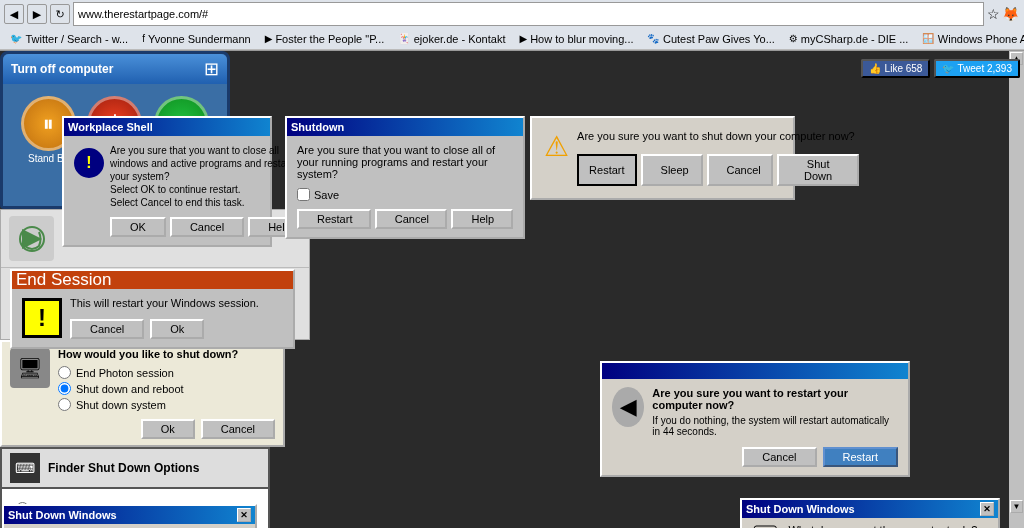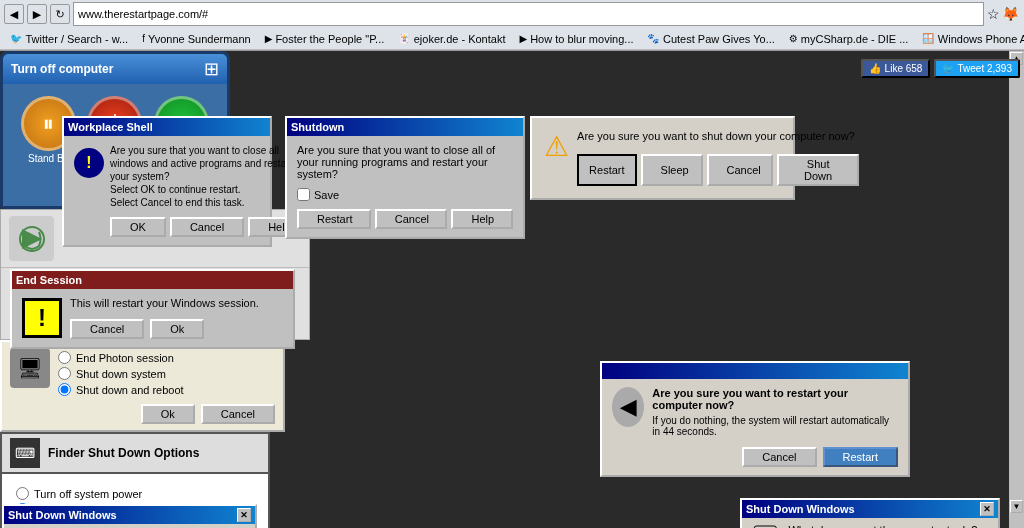--- a/index.html
+++ b/index.html
@@ -138,24 +138,24 @@
       font-size: 11px;
       font-weight: bold;
       padding: 2px 4px;
       display: flex;
       align-items: center;
       justify-content: space-between;
       height: 18px;
     }
 
     .win-titlebar-gray {
-      background: #7f1d1d;
+      background: #c2410c;
       color: white;
-      font-size: 11px;
-      font-weight: bold;
+      font-size: 17px;
+      font-weight: normal;
       padding: 2px 4px;
       display: flex;
       align-items: center;
       height: 18px;
     }
 
     .win-close-btn {
       width: 14px; height: 14px;
       background: #c0c0c0;
       border: 1px outset #fff;
@@ -498,31 +498,32 @@
         <button class="win-btn" style="background:#e0e0e0; border:1px solid #aaa;">Cancel</button>
         <button class="win-btn" style="background:#e0e0e0; border:1px solid #aaa; display:flex; align-items:center; gap:4px;"><span>OK</span> ↩</button>
       </div>
     </div>
   </div>
 
   <div id="dlg-linux-shutdown">
     <div style="background: #ece9d8; padding:6px 8px; display:flex; gap:8px; align-items:flex-start;">
       <div style="width:40px; height:40px; background:#888; border-radius:4px; display:flex; align-items:center; justify-content:center; font-size:20px;">🖥</div>
       <div style="flex:1;">
+        <p style="font-size:11px; font-weight:bold; margin-bottom:6px;">How would you like to shut down?</p>
         <div class="radio-option">
           <input type="radio" name="linux-opt" style="">
           <span>End Photon session</span>
         </div>
         <div class="radio-option">
+          <input type="radio" name="linux-opt" checked="" style="">
+          <span>Shut down and reboot</span>
+        </div>
+        <div class="radio-option">
           <input type="radio" name="linux-opt" style="">
           <span>Shut down system</span>
-        </div>
-        <div class="radio-option">
-          <input type="radio" name="linux-opt" checked="" style="">
-          <span>Shut down and reboot</span>
         </div>
         <div style="display:flex; gap:6px; margin-top:8px; justify-content:flex-end;">
           <button class="win-btn">Ok</button>
           <button class="win-btn">Cancel</button>
         </div>
       </div>
     </div>
   </div>
 
   <div id="dlg-finder">

